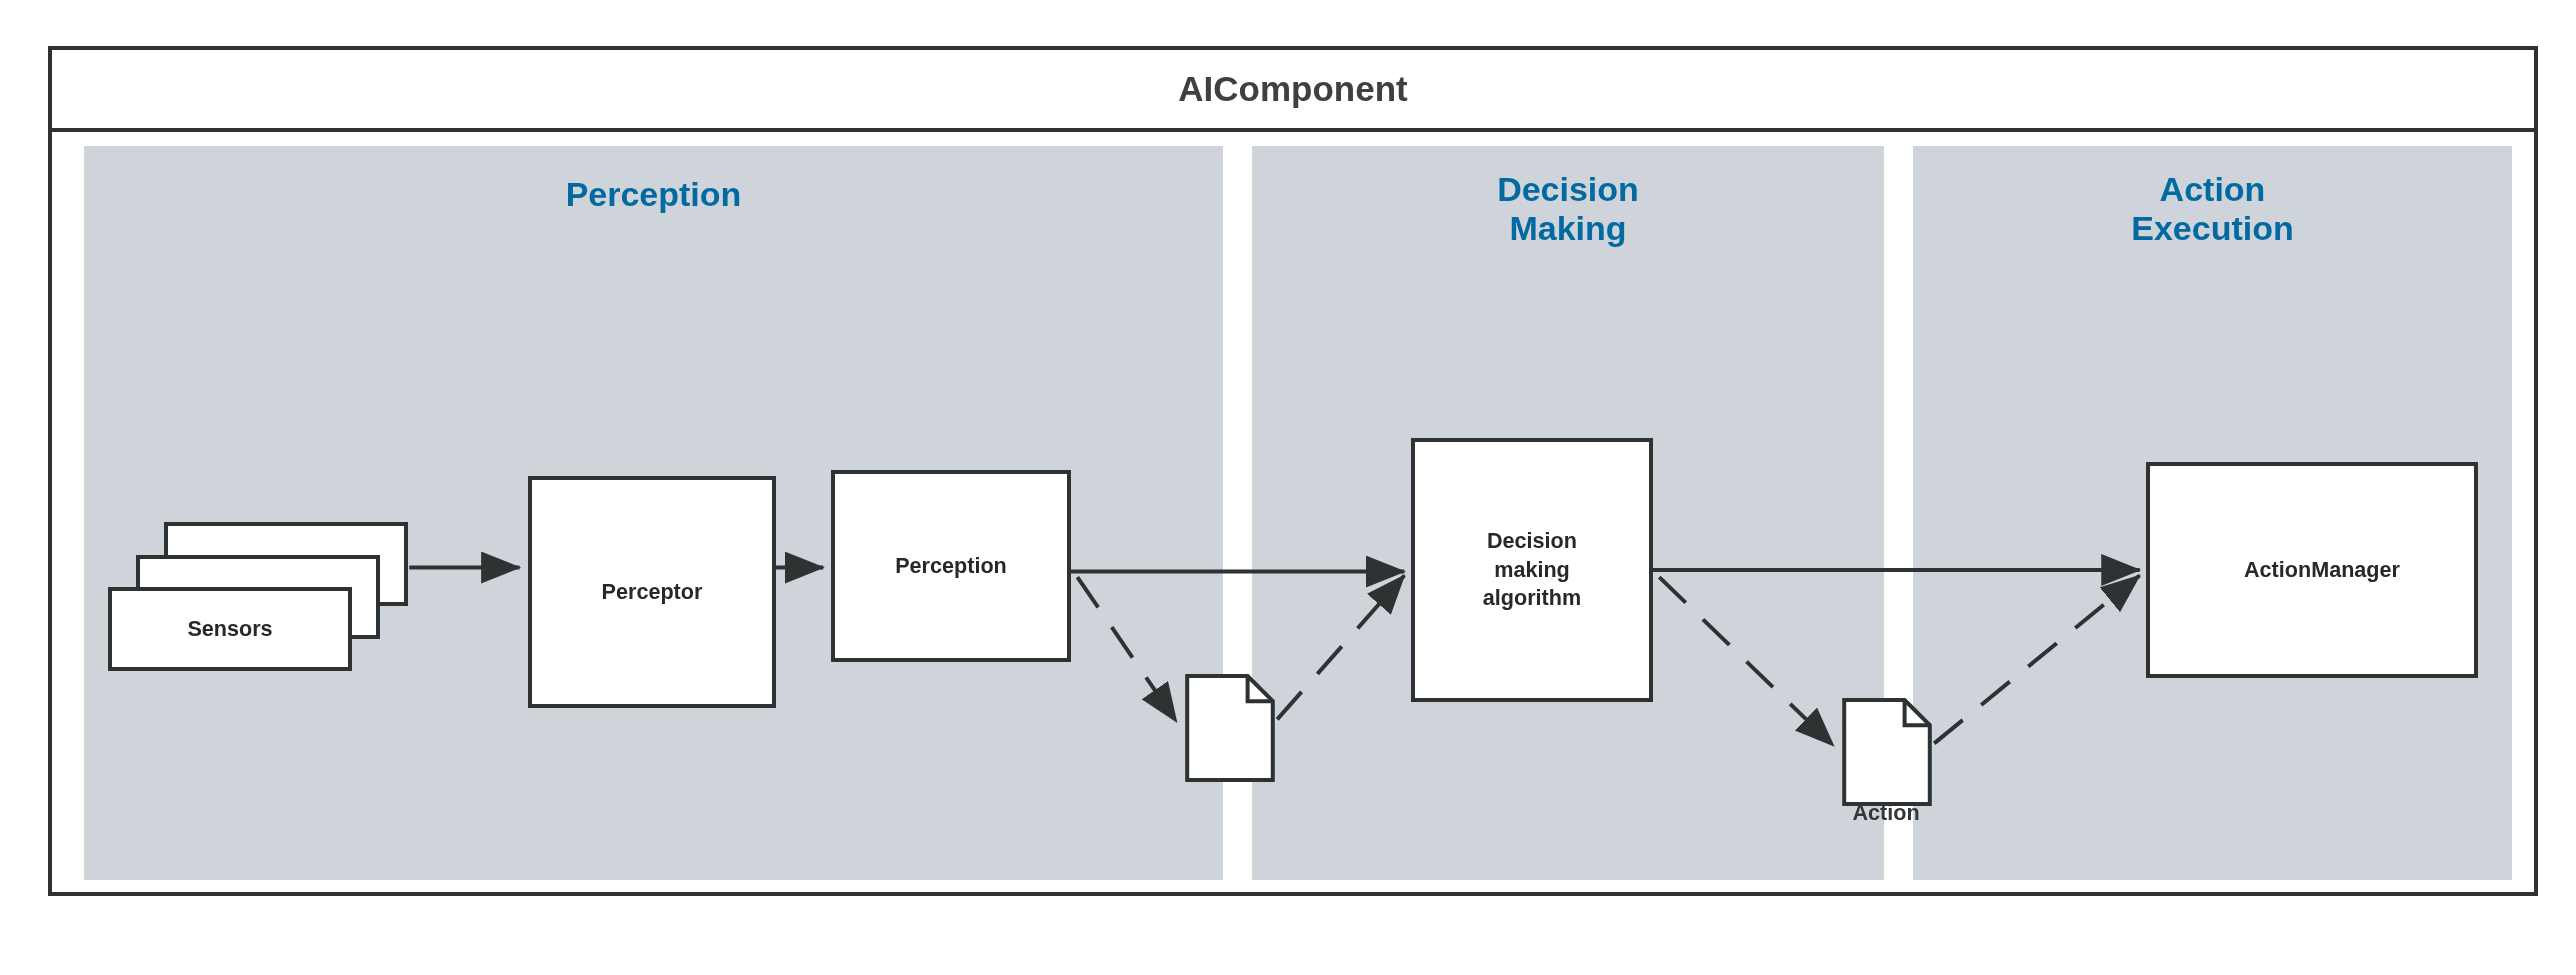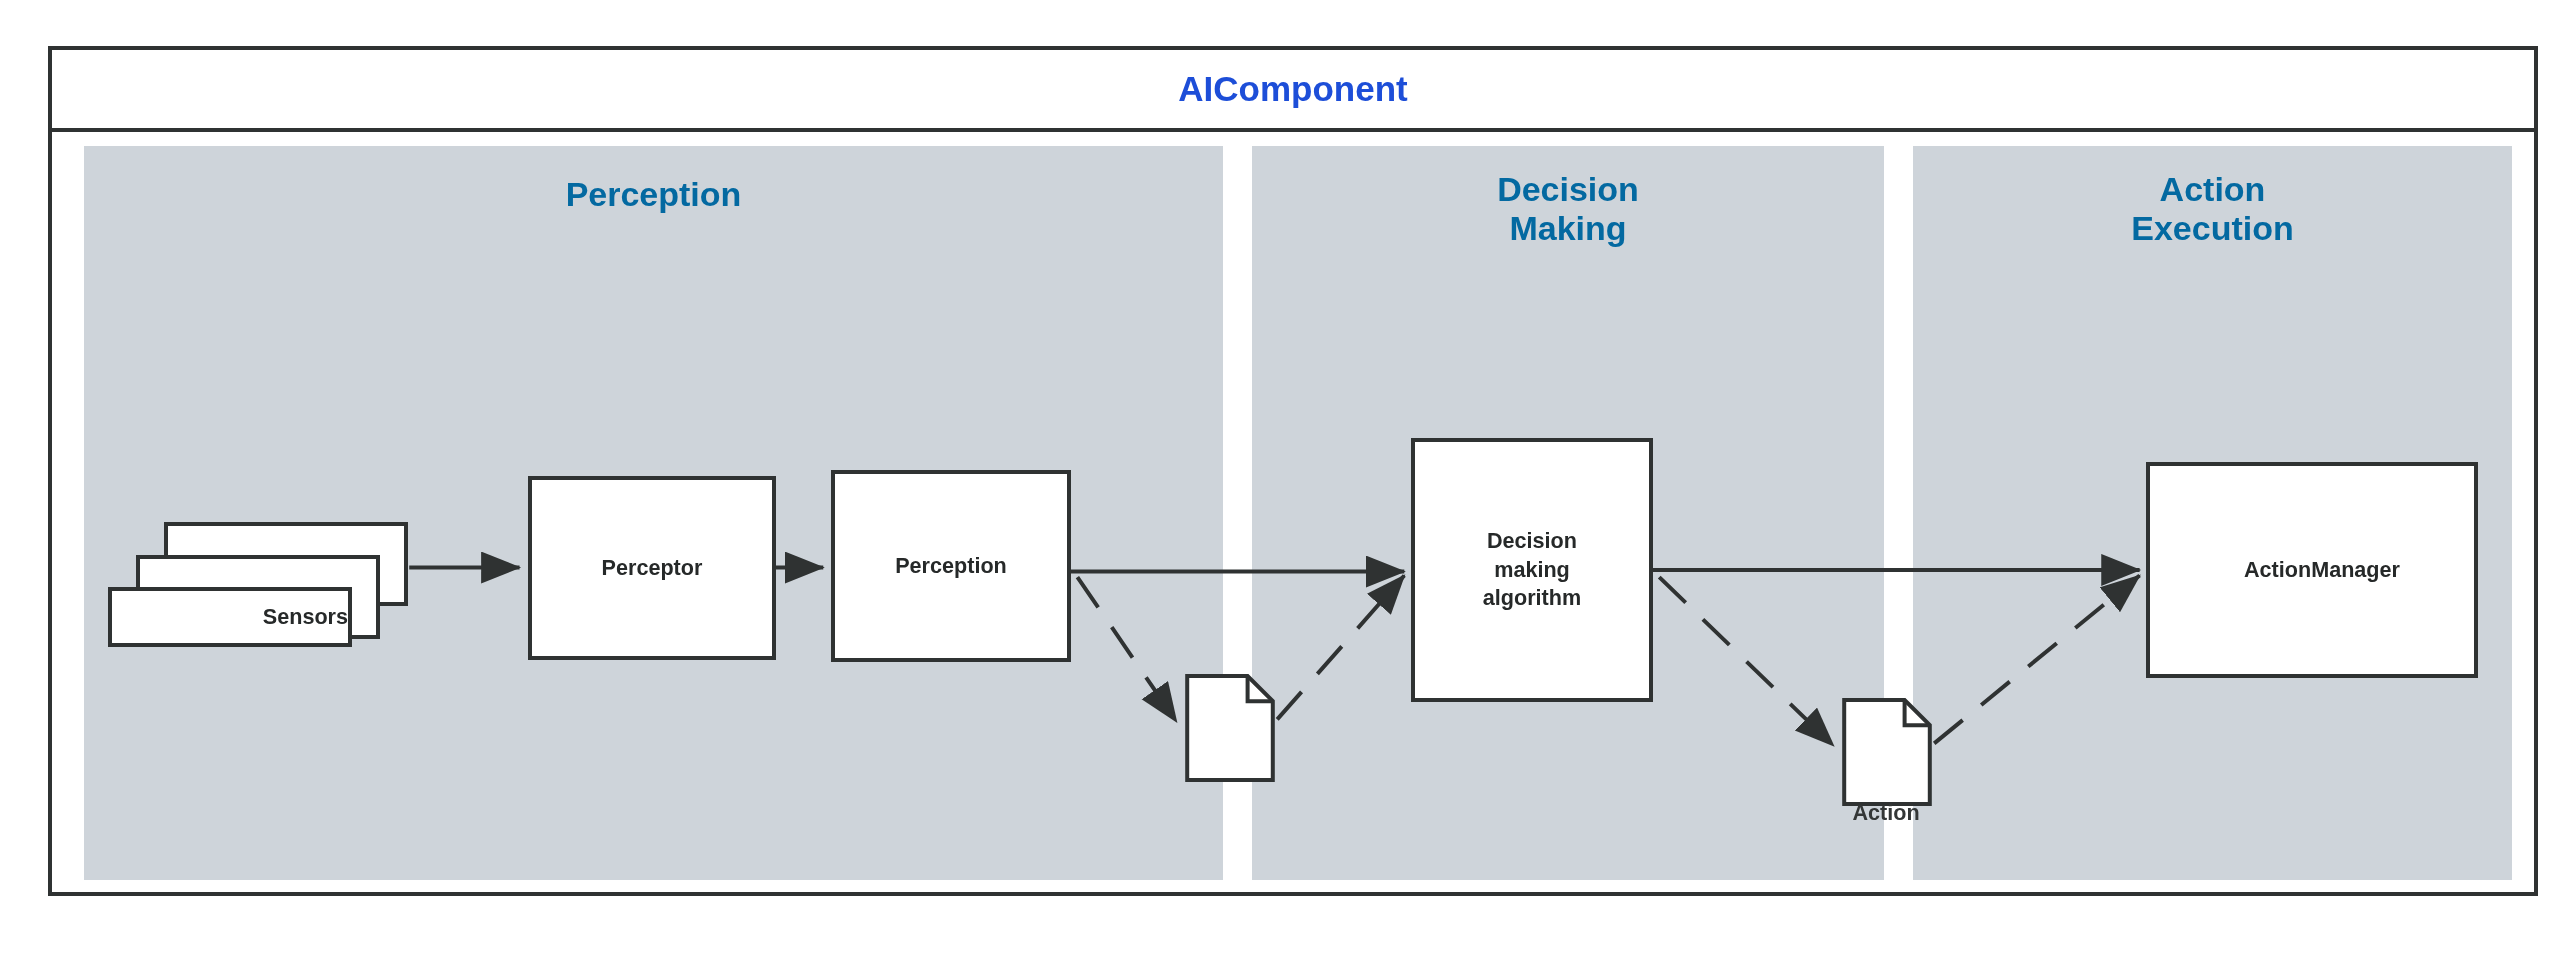--- a/index.html
+++ b/index.html
@@ -37,21 +37,21 @@
     box-sizing: border-box;
     border-bottom: 4px solid #2f3232;
     display: flex;
     align-items: center;
     justify-content: center;
     background: #ffffff;
   }
   #component-title {
     font-size: 35px;
     font-weight: bold;
-    color: #1d4ed8;
+    color: #404040;
     letter-spacing: 0px;
   }
   
   .lane {
     position: absolute;
     background: #ced4da;
   }
   .lane-title {
     position: absolute;
     left: 0;
@@ -110,24 +110,24 @@
     line-height: 1.32;
     white-space: pre-line;
   }
   #node-sensors-back2 {
     left: 164px; top: 522px; width: 244px; height: 84px;
   }
   #node-sensors-back1 {
     left: 136px; top: 555px; width: 244px; height: 84px;
   }
   #node-sensors-front {
-    left: 108px; top: 587px; width: 244px; height: 60px; justify-content: flex-end;
+    left: 108px; top: 587px; width: 244px; height: 84px;
   }
   #node-perceptor {
-    left: 528px; top: 476px; width: 248px; height: 184px;
+    left: 528px; top: 476px; width: 248px; height: 232px;
   }
   #node-blackboard {
     left: 831px; top: 470px; width: 240px; height: 192px;
   }
   #node-decision-algorithm {
     left: 1411px; top: 438px; width: 242px; height: 264px;
   }
   #node-action-manager {
     left: 2146px; top: 462px; width: 332px; height: 216px; padding-left: 20px;
   }

